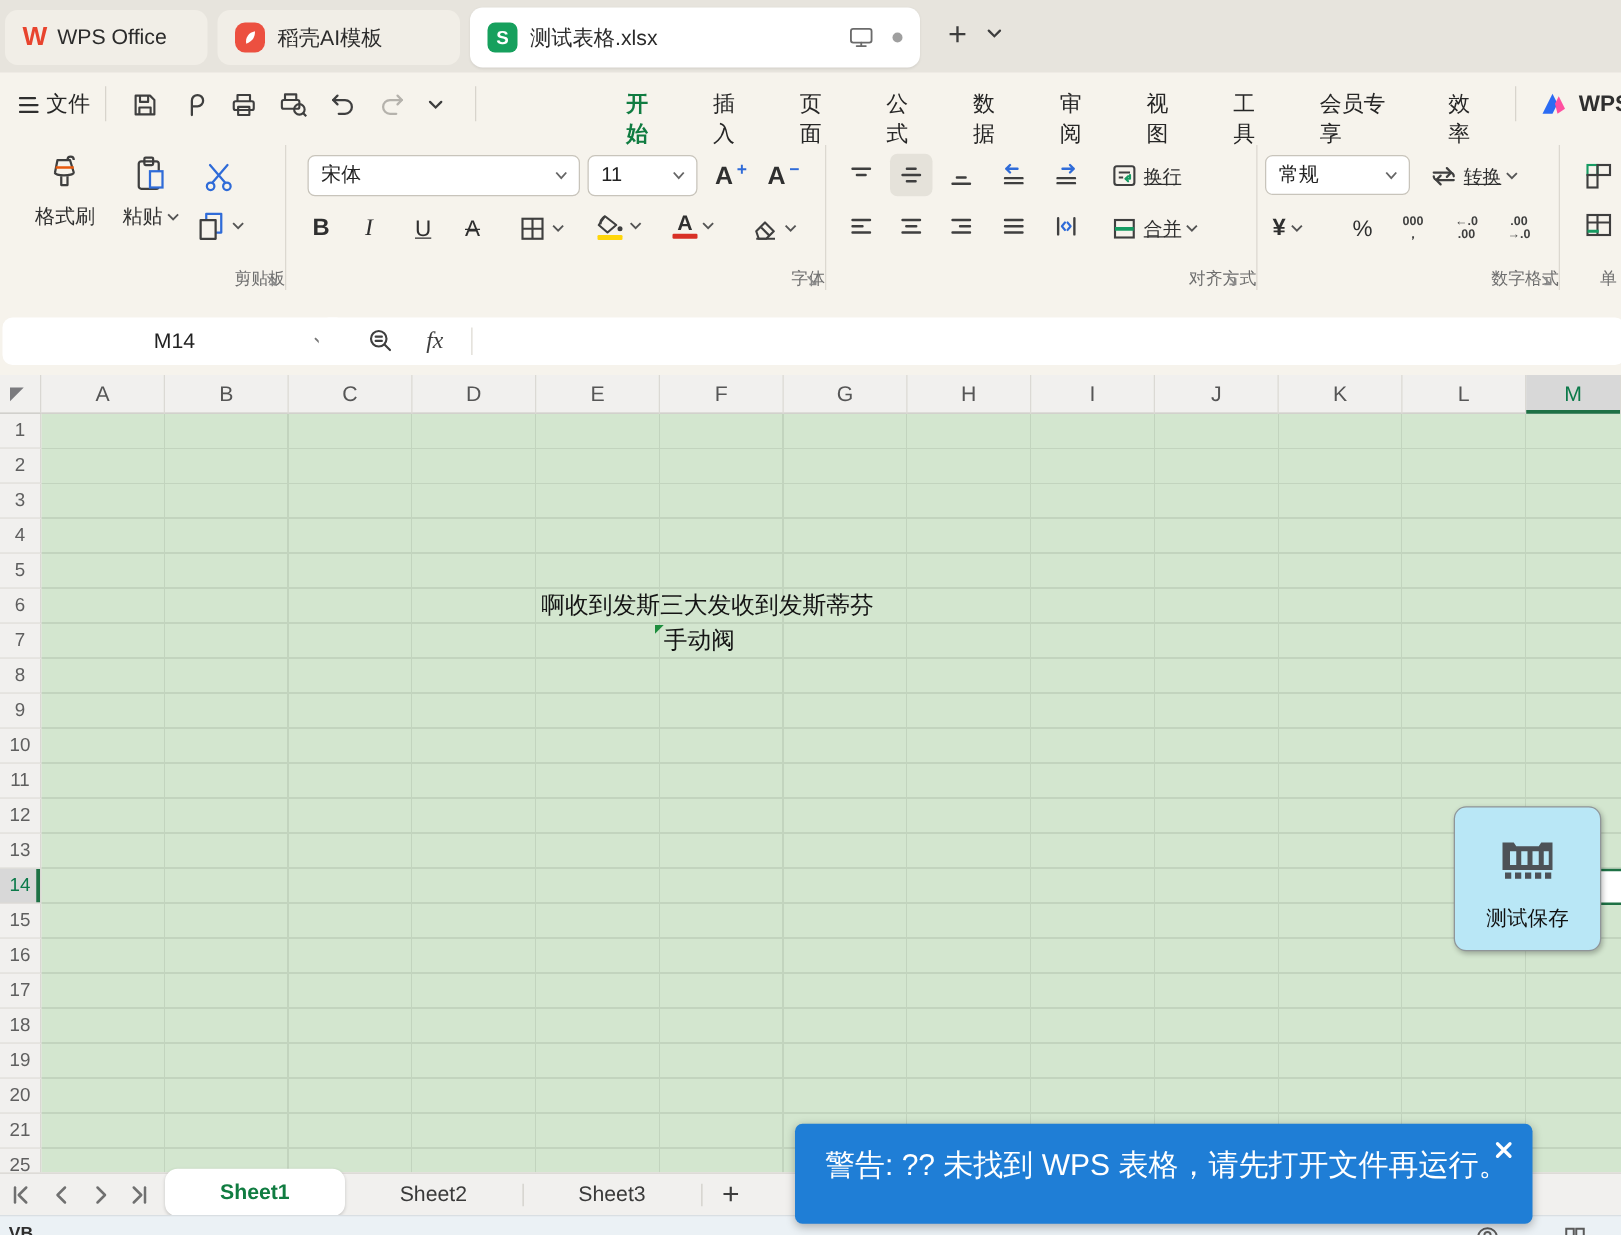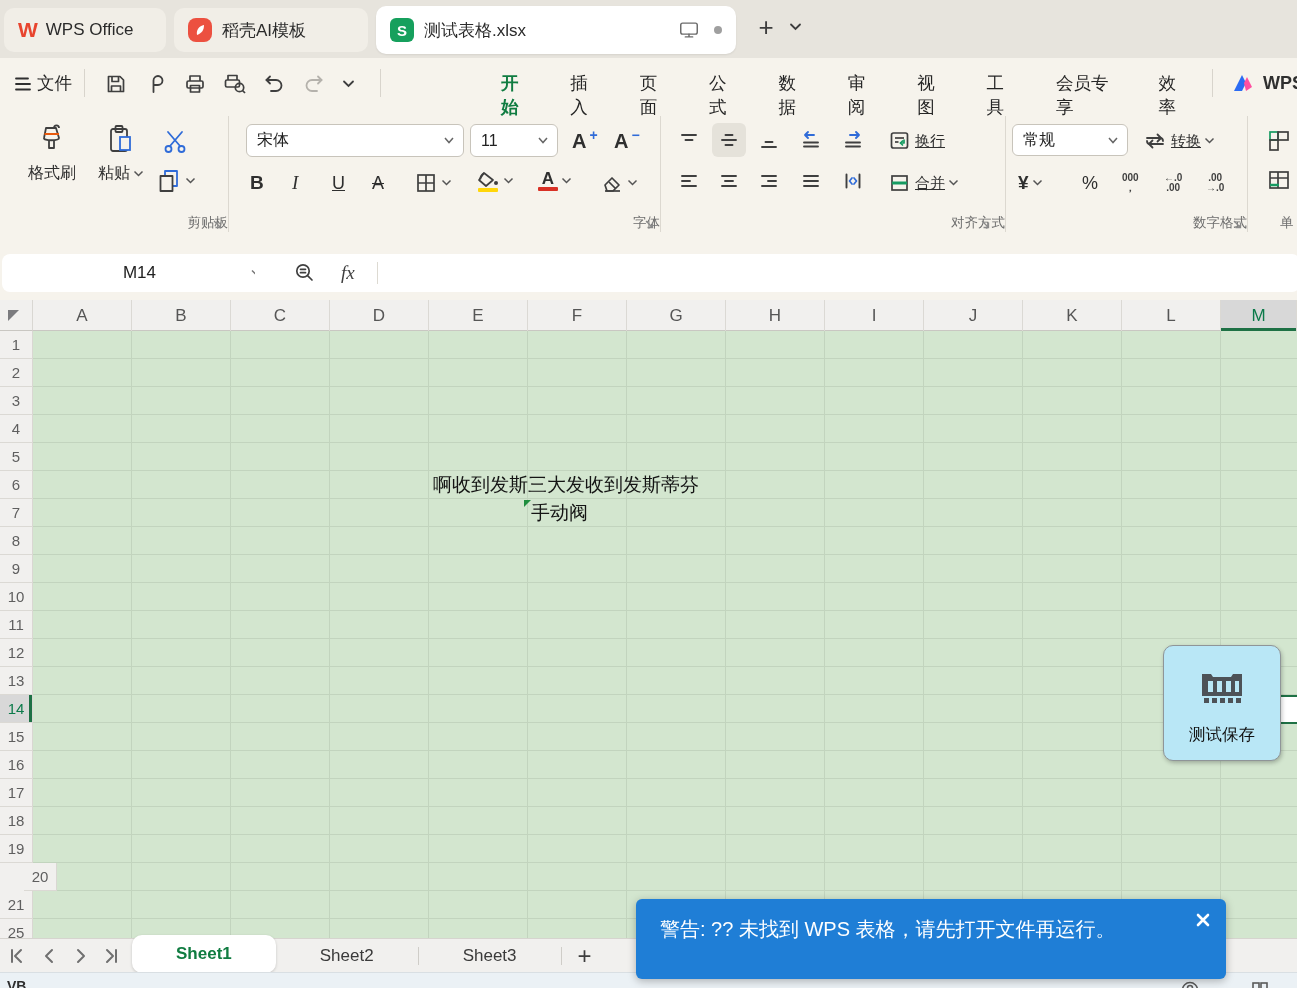--- a/index.html
+++ b/index.html
@@ -104,21 +104,21 @@
   .sheet-div { width:1px; height:18px; background:#cfcdc8; }
   .add-sheet { font-size:24px; color:#3d3d3d; padding:0 16px; line-height:32px; }
 
   
   .statusbar { position:absolute; left:0; top:972px; width:1297px; height:16px; background:#ebf1f5; border-top:1px solid #d9dfe3; overflow:hidden; }
   .partial-text { position:absolute; left:7px; top:5px; font-size:14px; font-weight:700; color:#2e2e2e; }
   .sicon { position:absolute; top:7px; color:#5a5a5a; }
 
   
   .toast { position:absolute; left:636px; top:899px; width:590px; height:80px; background:#1f7ed6; border-radius:6px; z-index:10; box-shadow:0 2px 8px rgba(0,0,0,.28); }
-  .toast-msg { position:absolute; left:24px; top:17px; font-size:20px; color:#ffffff;text-align:right; }
+  .toast-msg { position:absolute; left:24px; top:17px; font-size:24px; color:#ffffff;text-align:right; }
   .toast-close { position:absolute; right:14px; top:12px; }
 
   .chev, .ic, svg { display:block; }
 </style>
 </head>
 <body>
 
 <div class="app">
 
   <div class="titlebar">
@@ -581,21 +581,21 @@
         <div class="row-h" style="top: 252px;">10</div>
         <div class="row-h" style="top: 280px;">11</div>
         <div class="row-h" style="top: 308px;">12</div>
         <div class="row-h" style="top: 336px;">13</div>
         <div class="row-h sel" style="top: 364px;">14</div>
         <div class="row-h" style="top: 392px;">15</div>
         <div class="row-h" style="top: 420px;">16</div>
         <div class="row-h" style="top: 448px;">17</div>
         <div class="row-h" style="top: 476px;">18</div>
         <div class="row-h" style="top: 504px;">19</div>
-        <div class="row-h" style="top: 532px; margin-left: 24px;">20</div>
+        <div class="row-h" style="top: 532px;">20</div>
         <div class="row-h" style="top: 560px;">21</div>
         <div class="row-h" style="top: 588px;">25</div>
       </div>
     <div class="corner">
         <span class="tri"></span>
       </div>
     <span class="celltext ct-a">啊收到发斯三大发收到发斯蒂芬</span>
     <span class="err-tri"></span>
     <span class="celltext ct-b">手动阀</span>
     <div class="active-cell"></div>

